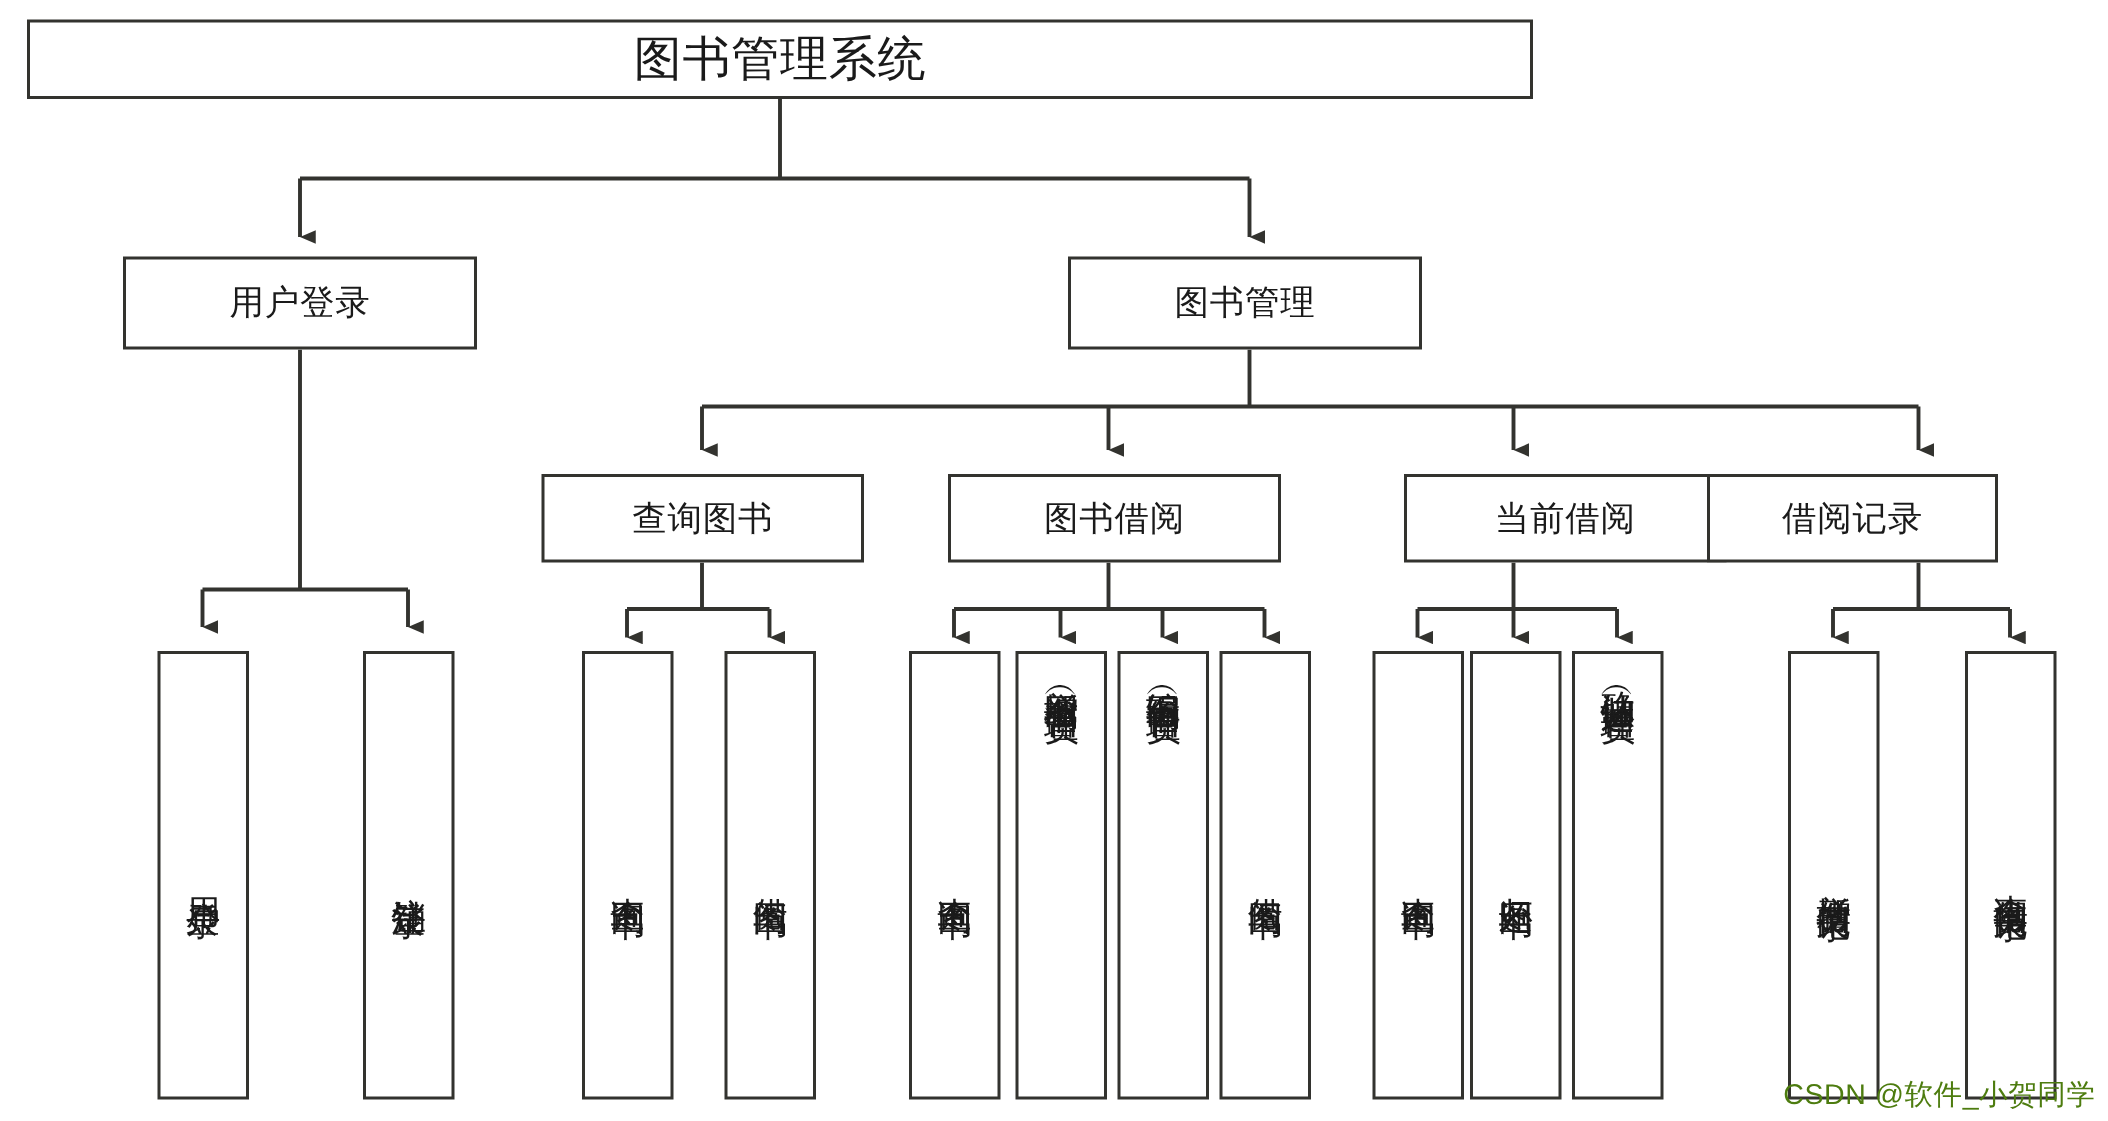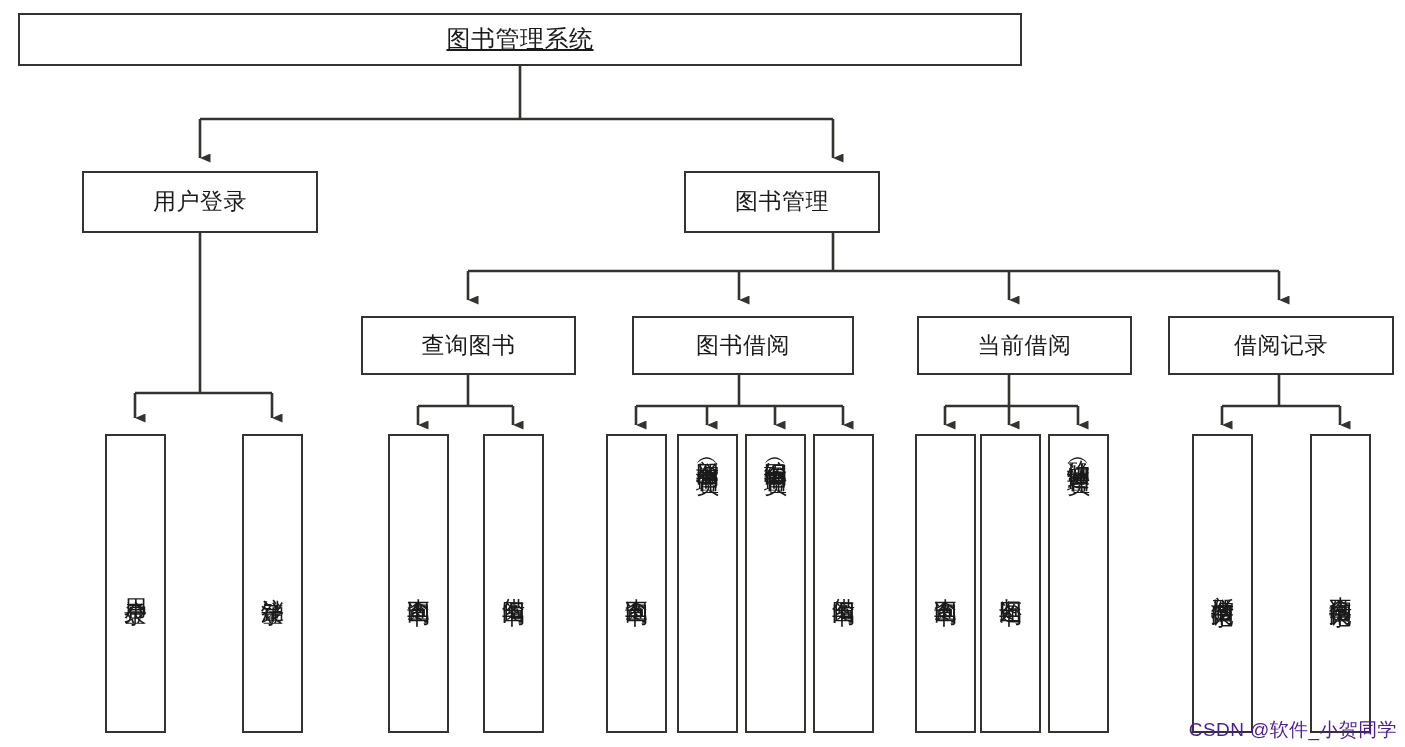--- a/index.html
+++ b/index.html
@@ -42,22 +42,21 @@
     text-align: center;
     line-height: 1.12;
     white-space: nowrap;
   }
   
   .node.horiz .lbl {
     font-size: 23px;
     letter-spacing: 0.5px;
   }
   .node.root .lbl {
-    font-size: 24px;
-    text-decoration: underline;
+    font-size: 32px;
   }
   
   .node.vert {
     align-items: flex-start;
     padding-top: 6px;
   }
   .node.vert .lbl {
     writing-mode: vertical-rl;
     text-orientation: upright;
     font-size: 23px;
@@ -66,21 +65,21 @@
   }
   .node.vert.centered {
     align-items: center;
     padding-top: 0;
   }
   .watermark {
     position: absolute;
     right: 8px;
     bottom: 4px;
     font-size: 19px;
-    color: #4c1d95;
+    color: #4d7c0f;
     letter-spacing: 0.4px;
     z-index: 3;
     white-space: nowrap;
   }
 </style>
 </head>
 <body>
 
 <div id="canvas">
 
@@ -134,34 +133,34 @@
     </g>
   </svg>
 
   <div class="node horiz root" style="left:18px; top:13px; width:1004px; height:53px;">
     <span class="lbl">图书管理系统</span>
   </div>
 
   <div class="node horiz" style="left:82px; top:171px; width:236px; height:62px;">
     <span class="lbl">用户登录</span>
   </div>
-  <div class="node horiz" style="left:684px; top:171px; width:196px; height:62px;align-items:center;">
+  <div class="node horiz" style="left:712px; top:171px; width:236px; height:62px;align-items:center;">
     <span class="lbl">图书管理</span>
   </div>
 
   <div class="node horiz" style="left:361px; top:316px; width:215px; height:59px;">
     <span class="lbl">查询图书</span>
   </div>
   <div class="node horiz" style="left:632px; top:316px; width:222px; height:59px;">
     <span class="lbl">图书借阅</span>
   </div>
-  <div class="node horiz" style="left:917px; top:316px; width:215px; height:59px;">
+  <div class="node horiz" style="left:936px; top:316px; width:215px; height:59px;">
     <span class="lbl">当前借阅</span>
   </div>
-  <div class="node horiz" style="left:1168px; top:316px; width:226px; height:59px;">
+  <div class="node horiz" style="left:1138px; top:316px; width:194px; height:59px;">
     <span class="lbl">借阅记录</span>
   </div>
 
   <div class="node vert centered" style="left:105px; top:434px; width:61px; height:299px;">
     <span class="lbl">用户登录</span>
   </div>
   <div class="node vert centered" style="left:242px; top:434px; width:61px; height:299px;">
     <span class="lbl">注销登录</span>
   </div>
 

